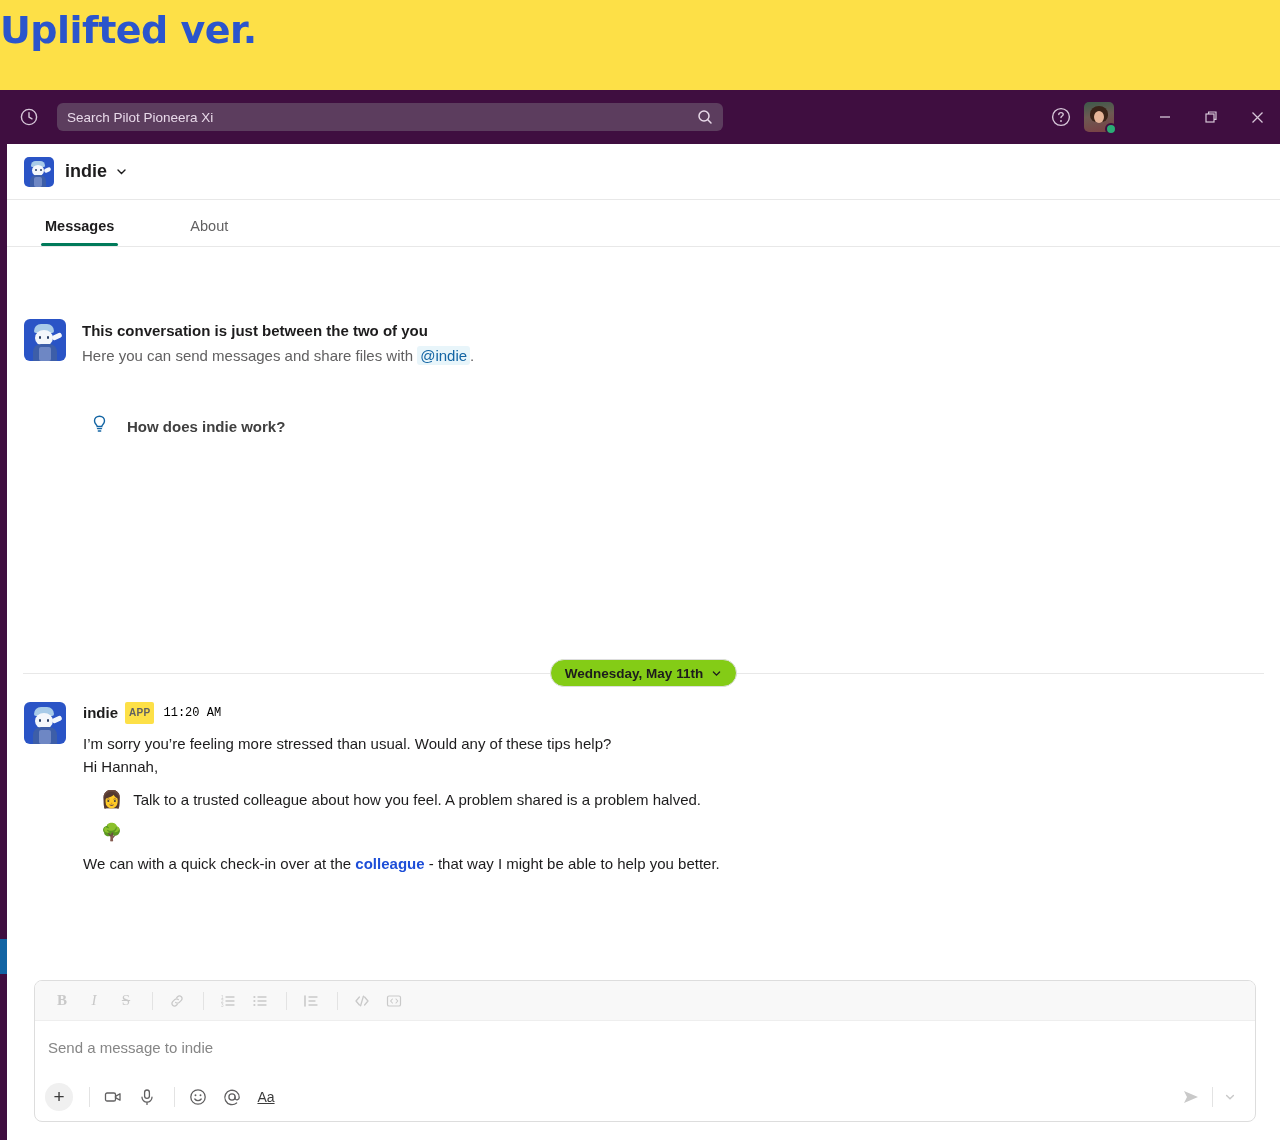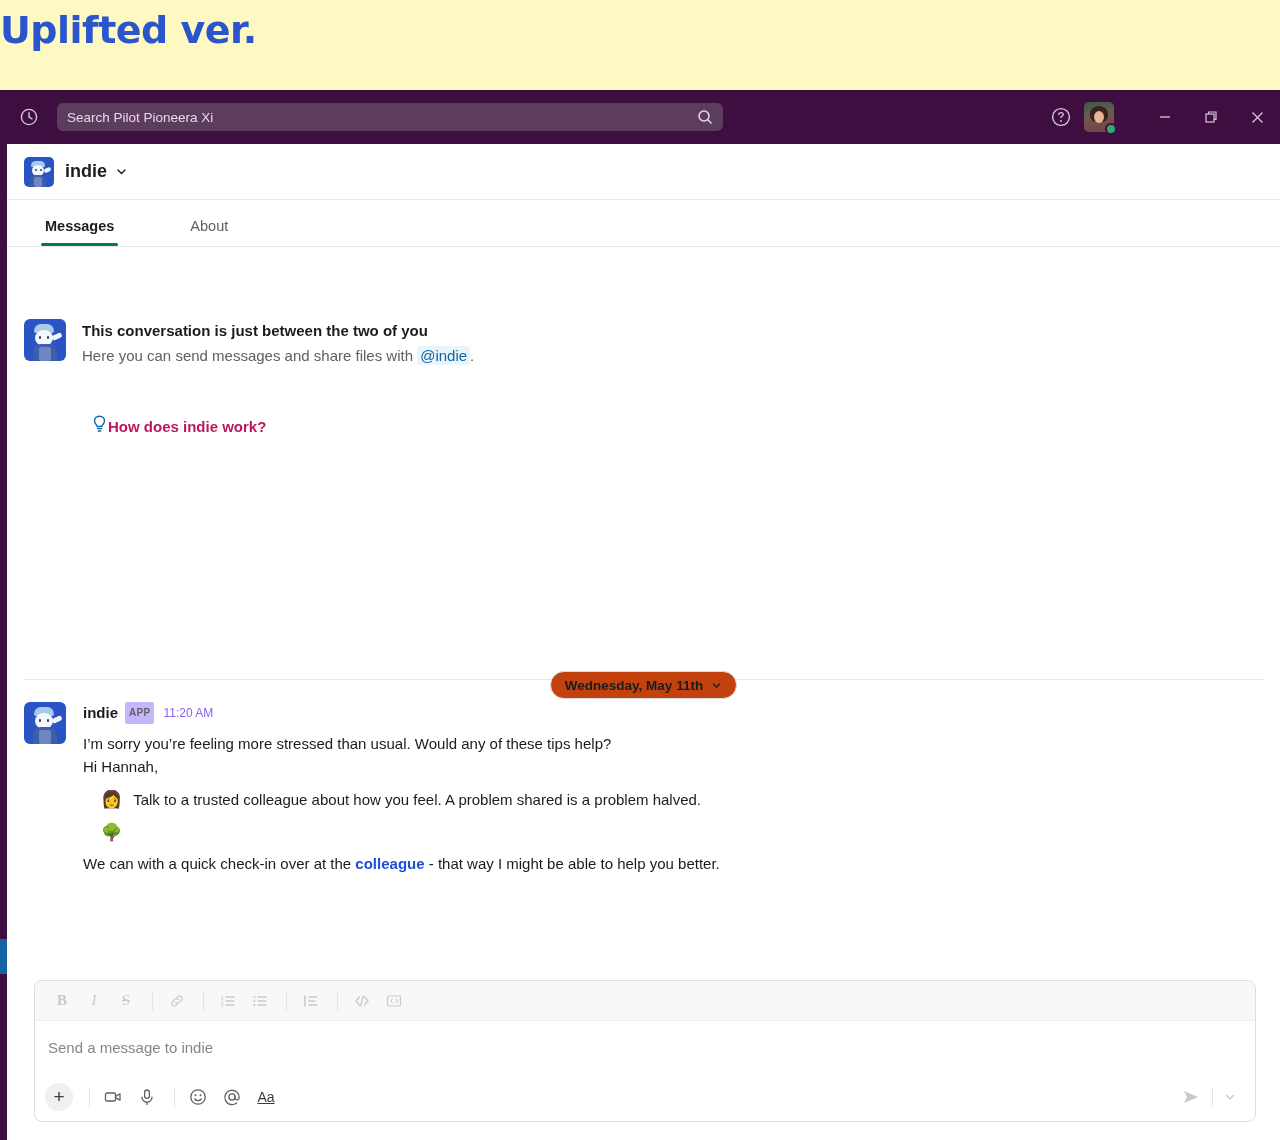--- a/index.html
+++ b/index.html
@@ -9,21 +9,21 @@
     height: 1140px;
     background: #000000;
     font-family: "Liberation Sans", sans-serif;
     overflow: hidden;
     position: relative;
   }
 
   
   .banner {
     height: 90px;
-    background: #fef9c3;
+    background: #fde047;
     position: relative;
   }
   .banner-text {
     position: absolute;
     left: 0px;
     top: 8px;
     font-size: 38px;
     font-weight: bold;
     color: #2b55cc;
     letter-spacing: -0.5px;
@@ -300,21 +300,22 @@
 
   .hint-row {
     position: absolute;
     left: 84px;
     top: 167px;
     display: flex;
     align-items: center;
     cursor: pointer;
   }
   .hint-label {
-    color: #be185d;
+    margin-left: 19px;
+    color: #404040;
     font-size: 15px;
     font-weight: bold;
   }
 
   
   .date-divider {
     position: absolute;
     left: 0; right: 0;
     top: 412px;
     display: flex;
@@ -323,30 +324,29 @@
   }
   .date-divider .line {
     position: absolute;
     left: 16px; right: 16px;
     top: 50%;
     height: 1px;
     background: #e8e8e8;
   }
   .date-pill {
     position: relative;
-    background: #c2410c;
+    background: #84cc16;
     border: 1px solid #dddddd;
     border-radius: 20px;
     height: 28px;
     display: flex;
     align-items: center;
     padding: 0 14px;
     cursor: pointer;
     z-index: 2;
-    margin-top: 12px;
   }
   .date-pill-label {
     font-size: 13.5px;
     font-weight: bold;
     color: #1d1c1d;
   }
   .date-pill .chev { margin-left: 8px; display: flex; }
 
   
   .message {
@@ -372,32 +372,33 @@
     line-height: 18px;
     margin-bottom: 4px;
   }
   .msg-author {
     font-size: 15px;
     font-weight: bold;
     color: #1d1c1d;
   }
   .app-badge {
     margin-left: 7px;
-    background: #c4b5fd;
+    background: #fde047;
     color: #616061;
     font-size: 10px;
     font-weight: bold;
     padding: 2px 4px;
     border-radius: 2px;
     letter-spacing: 0.3px;
   }
   .msg-time {
     margin-left: 9px;
     font-size: 12px;
-    color: #8b5cf6;
+    color: #000000;
+    font-family: Liberation Mono, monospace;
   }
   .msg-line {
     font-size: 15px;
     color: #1d1c1d;
     line-height: 23px;
     margin-top: 8px;
   }
   .msg-line.first { margin-top: 0; }
   .msg-bullet {
     font-size: 15px;

